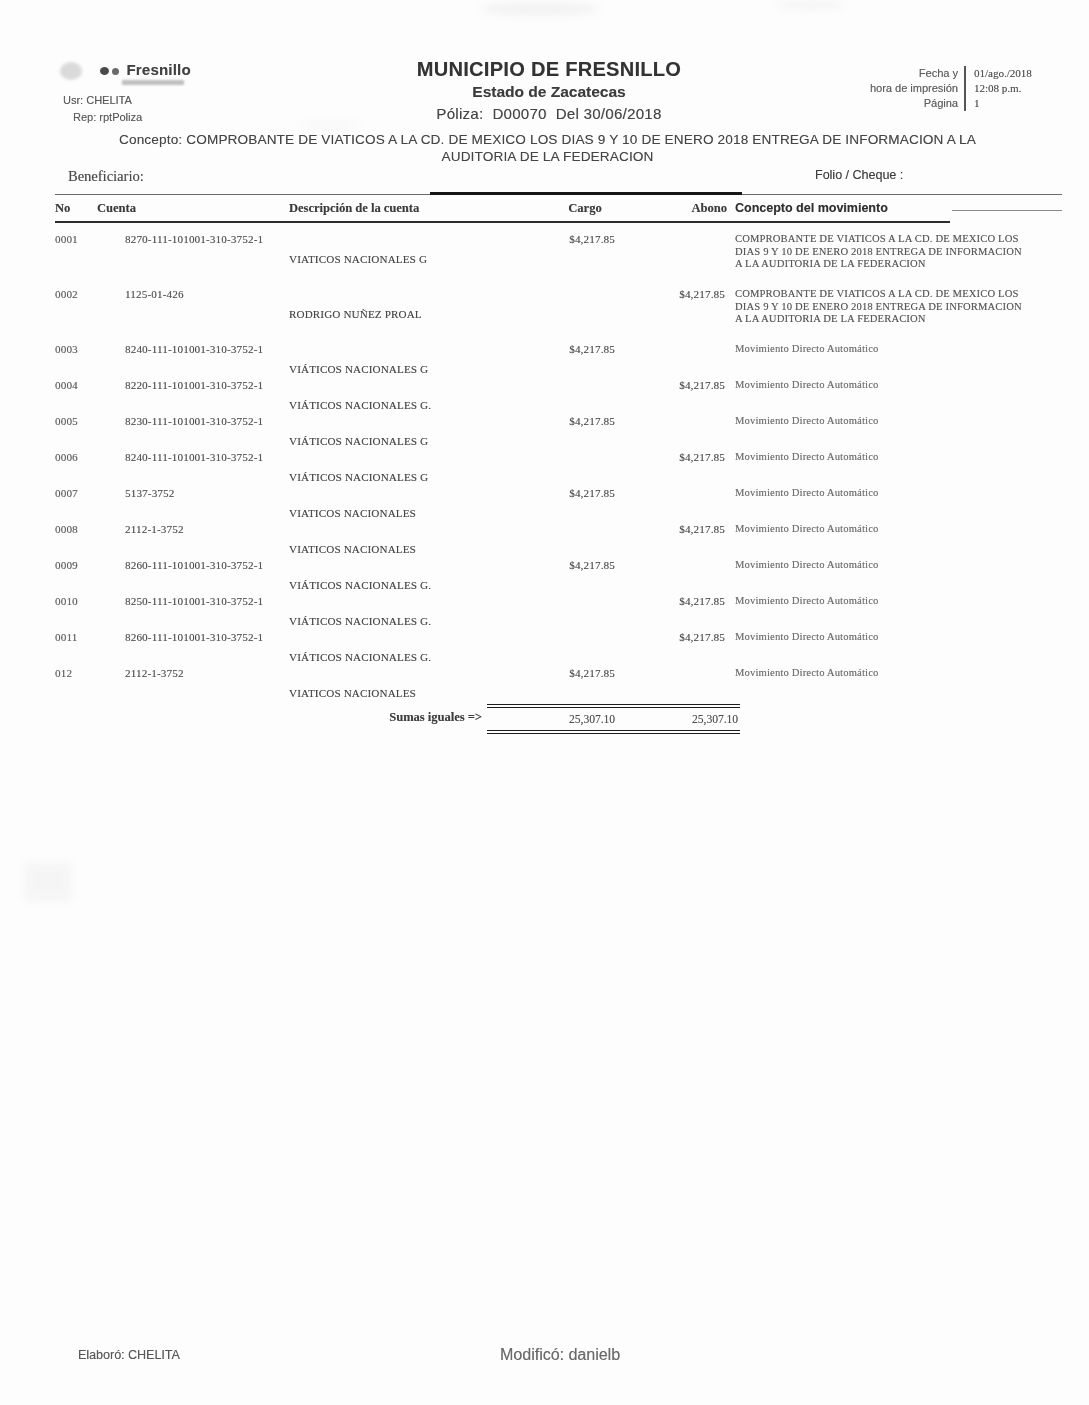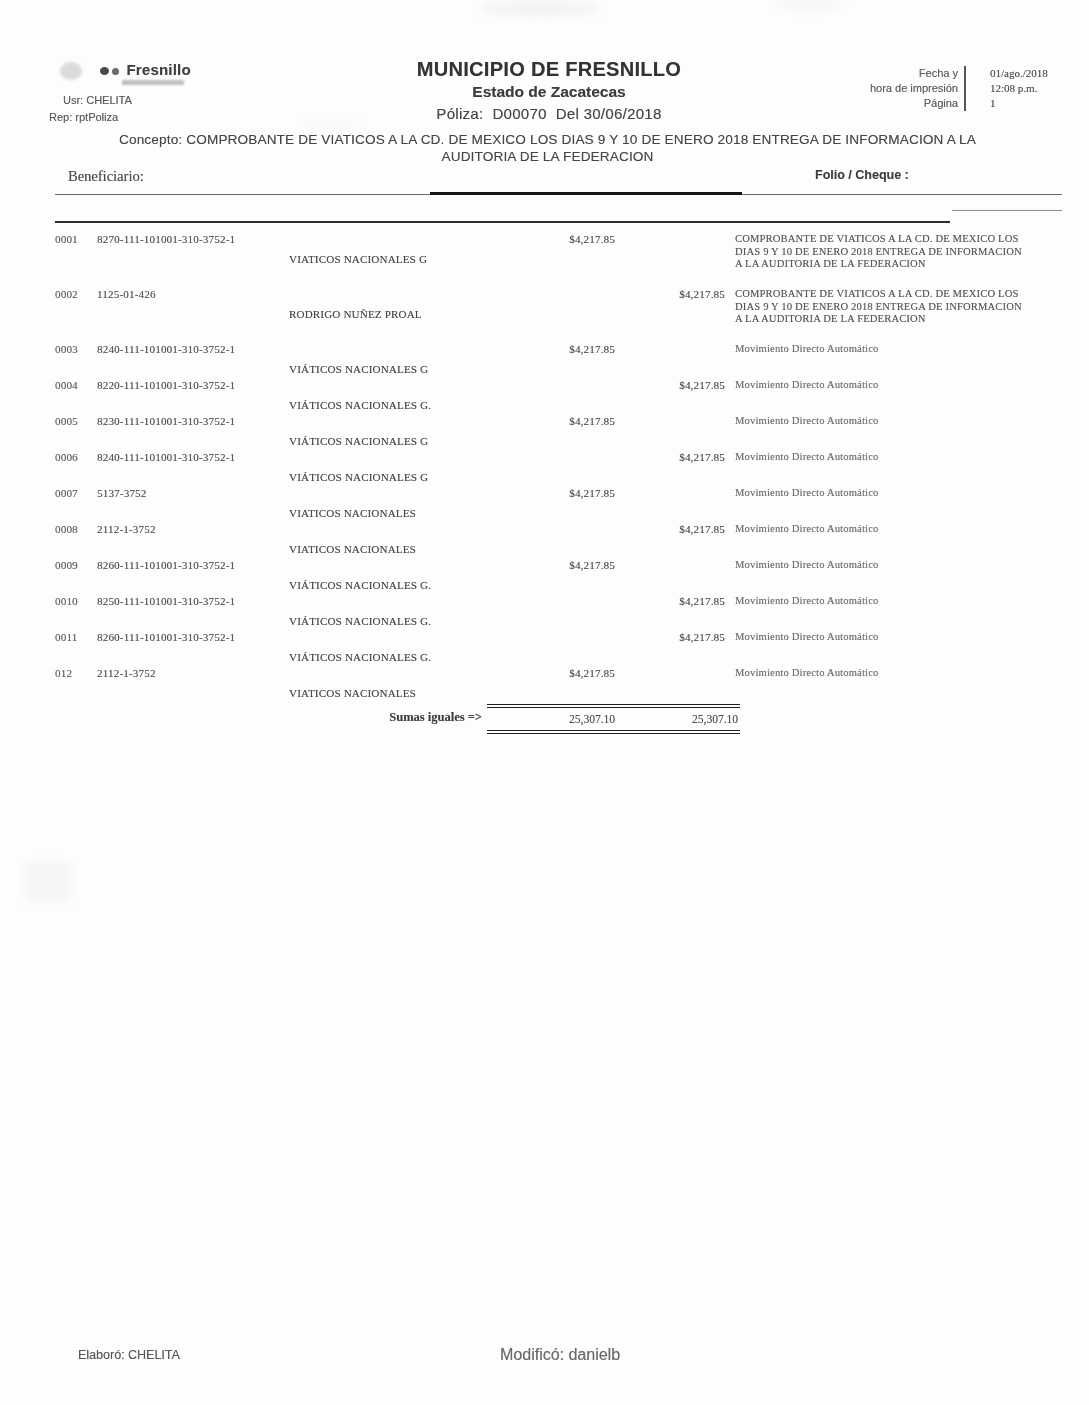--- a/index.html
+++ b/index.html
@@ -24,41 +24,41 @@
 
   
   .logo-block{position:absolute;left:100px;top:60px;}
   .logo-dots{display:inline-block;vertical-align:middle;}
   .dot{display:inline-block;width:9px;height:8px;border-radius:50%;background:#4a4a4a;margin-right:3px;filter:blur(.4px);}
   .dot.small{width:7px;height:7px;background:#6a6a6a;}
   .logo-text{display:inline-block;vertical-align:middle;font-weight:bold;font-size:15px;color:#404040;letter-spacing:.2px;}
   .logo-tagline{display:block;margin:1px 0 0 22px;width:62px;height:5px;background:#8d8d8d;opacity:.55;filter:blur(1px);}
 
   .usr-line{position:absolute;left:63px;top:94px;font-size:11px;color:#5a5a5a;}
-  .rep-line{position:absolute;left:49px;top:111px;font-size:11px;color:#5a5a5a;}
+  .rep-line{position:absolute;left:73px;top:111px;font-size:11px;color:#5a5a5a;}
 
   
   .title-block{position:absolute;left:294px;top:58px;width:510px;text-align:center;}
   .t-muni{font-size:20px;font-weight:bold;color:#333;letter-spacing:.3px;}
   .t-state{font-size:15.5px;font-weight:bold;color:#3c3c3c;margin-top:2px;}
   .t-poliza{font-size:15px;color:#444;margin-top:4px;letter-spacing:.3px;}
 
   
   .print-info{position:absolute;left:843px;top:66px;display:flex;font-size:11px;}
   .pi-labels{width:115px;text-align:right;color:#5c5c5c;line-height:15px;}
-  .pi-values{border-left:2px solid #555;padding-left:24px;margin-left:6px;
+  .pi-values{border-left:2px solid #555;padding-left:8px;margin-left:6px;
              font-family:"Liberation Serif", serif;color:#4c4c4c;line-height:15px;}
 
   
   .concepto{position:absolute;left:85px;top:131px;width:925px;text-align:center;
             font-size:13.5px;color:#454545;line-height:17px;letter-spacing:.2px;}
 
   .beneficiario{position:absolute;left:68px;top:168px;font-family:"Liberation Serif", serif;
                 font-size:14.5px;color:#4a4a4a;}
-  .folio{position:absolute;left:815px;top:168px;font-weight:bold;font-size:12.5px;color:#3e3e3e;}
+  .folio{position:absolute;left:815px;top:168px;font-weight:normal;font-size:12.5px;color:#3e3e3e;}
 
   
   .rule{position:absolute;background:#6a6a6a;}
   .rule-benef{left:55px;top:194px;width:1007px;height:1px;}
   .rule-benef-dark{left:430px;top:192px;width:312px;height:3px;background:#161616;}
   .rule-under-header{left:55px;top:221px;width:895px;height:2px;background:#2d2d2d;}
   .rule-header-right{left:952px;top:210px;width:110px;height:1px;background:#8a8a8a;}
 
   
   .thead, .trow{display:grid;grid-template-columns:42px 192px 258px 76px 110px 1fr;}
@@ -66,21 +66,21 @@
          font-family:"Liberation Serif", serif;font-weight:bold;font-size:12.5px;color:#3b3b3b;}
   .h-cargo{text-align:center;}
   .h-abono{text-align:right;padding-right:6px;}
   .h-concepto{font-family:"Liberation Sans", sans-serif;font-size:12.5px;color:#2f2f2f;padding-left:2px;}
 
   .tbody{position:absolute;left:55px;top:231px;width:1007px;
          font-family:"Liberation Serif", serif;font-size:11px;color:#4a4a4a;}
   .trow{min-height:16px;line-height:16px;letter-spacing:.2px;}
   .trow.tall{min-height:55px;}
   .c-no{color:#5e5e5e;}
-  .c-cuenta{color:#4e4e4e;}
+  .c-cuenta{color:#4e4e4e;margin-left:28px;}
   .c-desc{color:#454545;margin-top:20px;}
   .c-cargo{text-align:right;padding-right:8px;color:#4c4c4c;}
   .c-abono{text-align:right;padding-right:8px;color:#4c4c4c;}
   .c-concepto{font-size:10.5px;line-height:12.5px;padding:2px 0 0 2px;max-width:296px;color:#555;}
   .trow:not(.tall) .c-concepto{line-height:14px;padding-top:1px;color:#6e6e6e;}
 
   
   .totals{display:flex;margin-top:3px;font-family:"Liberation Serif", serif;}
   .totals-label{width:427px;text-align:right;font-weight:bold;font-size:12.5px;color:#3d3d3d;padding-top:6px;}
   .totals-box{width:253px;margin-left:5px;border-top:4px double #1d1d1d;border-bottom:4px double #1d1d1d;
@@ -141,20 +141,28 @@
   </div>
 
   <div class="beneficiario scan-text">Beneficiario:</div>
   <div class="folio scan-text">Folio / Cheque :</div>
 
   <div class="rule rule-benef"></div>
   <div class="rule rule-benef-dark"></div>
   <div class="rule rule-header-right"></div>
   <div class="rule rule-under-header"></div>
 
+  <div class="thead scan-text">
+    <span class="h-no">No</span>
+    <span class="h-cuenta">Cuenta</span>
+    <span class="h-desc">Descripción de la cuenta</span>
+    <span class="h-cargo">Cargo</span>
+    <span class="h-abono">Abono</span>
+    <span class="h-concepto">Concepto del movimiento</span>
+  </div>
 
   <div class="tbody scan-text">
     <div>
         <div class="trow tall">
     <span class="c-no">0001</span>
     <span class="c-cuenta">8270-111-101001-310-3752-1</span>
     <span class="c-desc">VIATICOS NACIONALES G</span>
     <span class="c-cargo">$4,217.85</span>
     <span class="c-abono"></span>
     <span class="c-concepto">COMPROBANTE DE VIATICOS A LA CD. DE MEXICO LOS DIAS 9 Y 10 DE ENERO 2018 ENTREGA DE INFORMACION A LA AUDITORIA DE LA FEDERACION</span>

